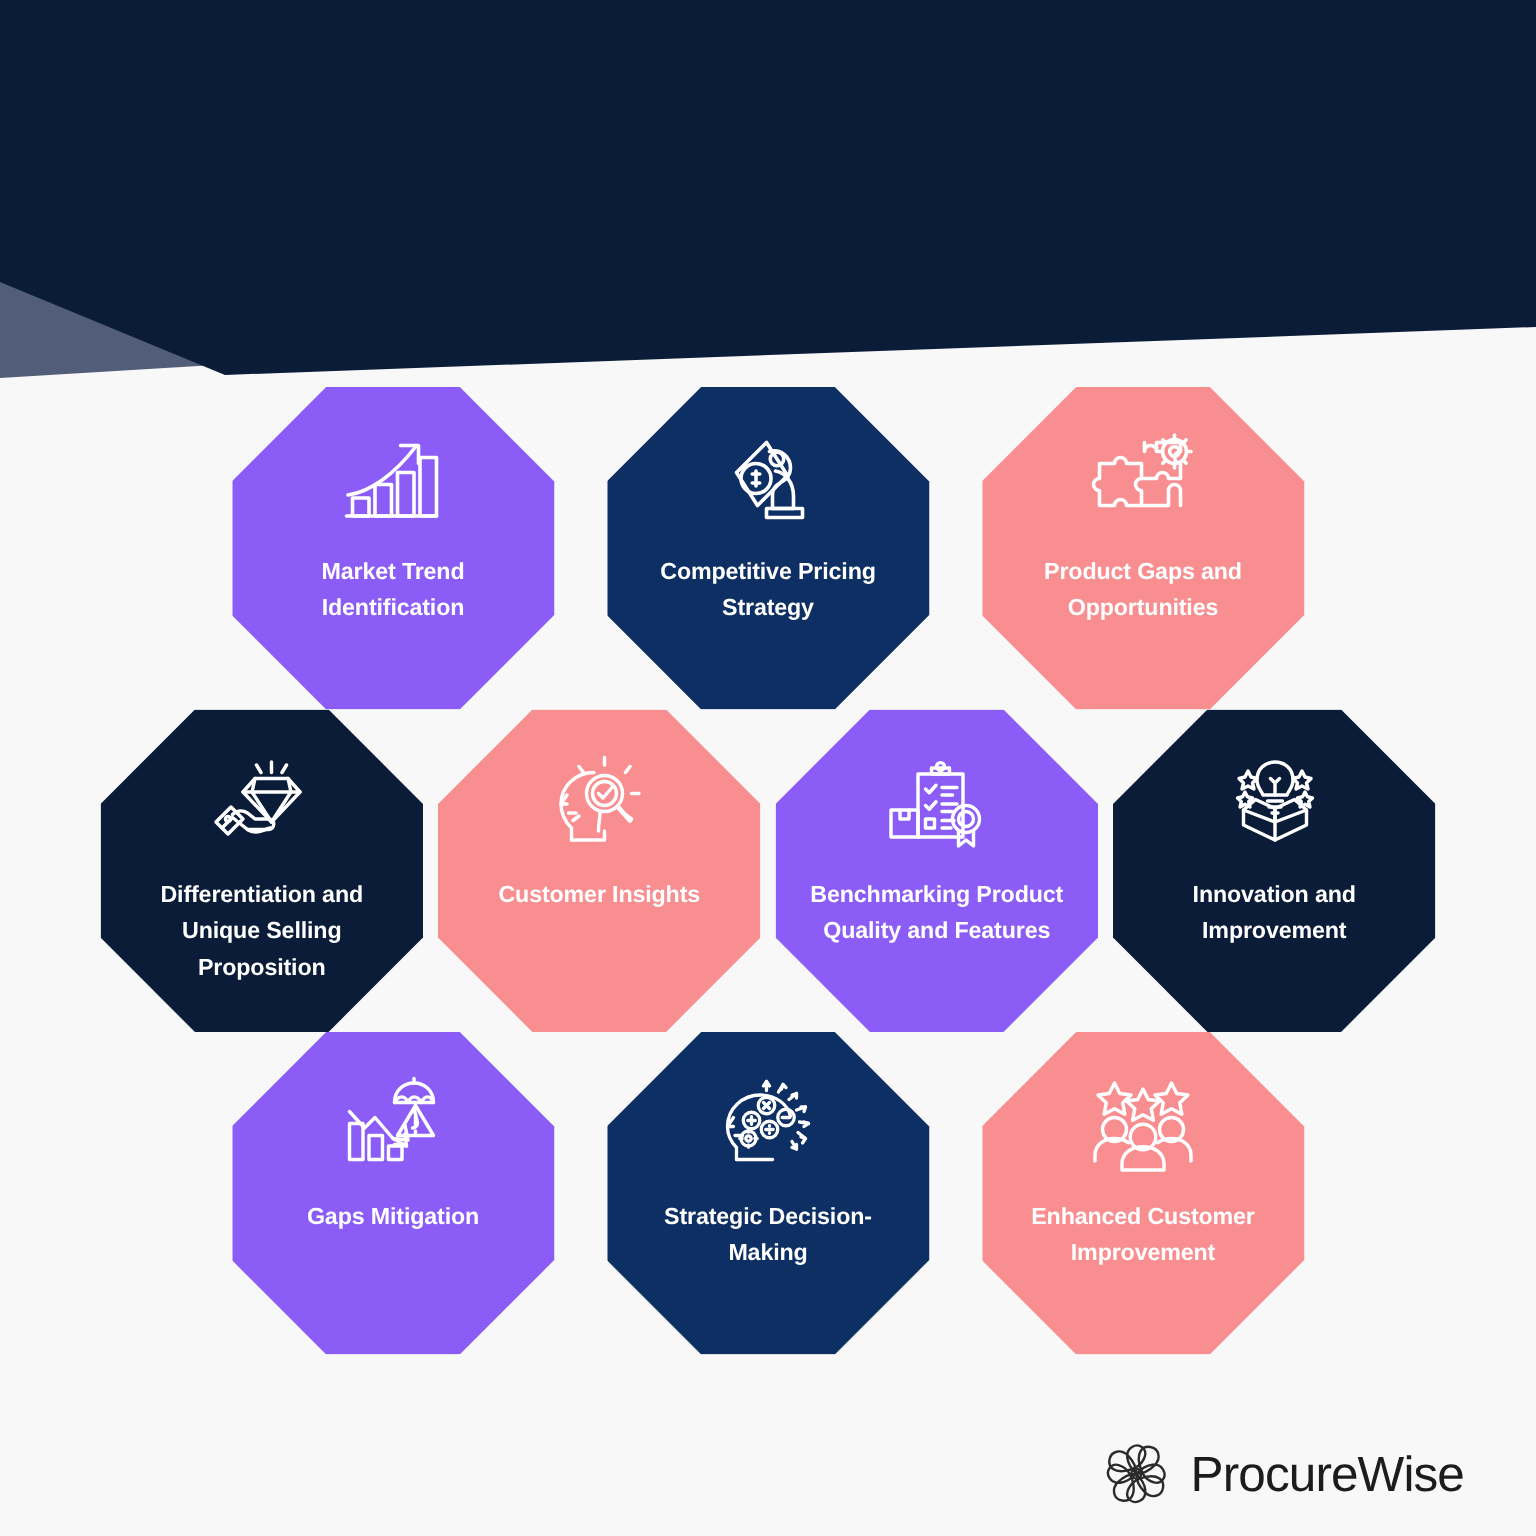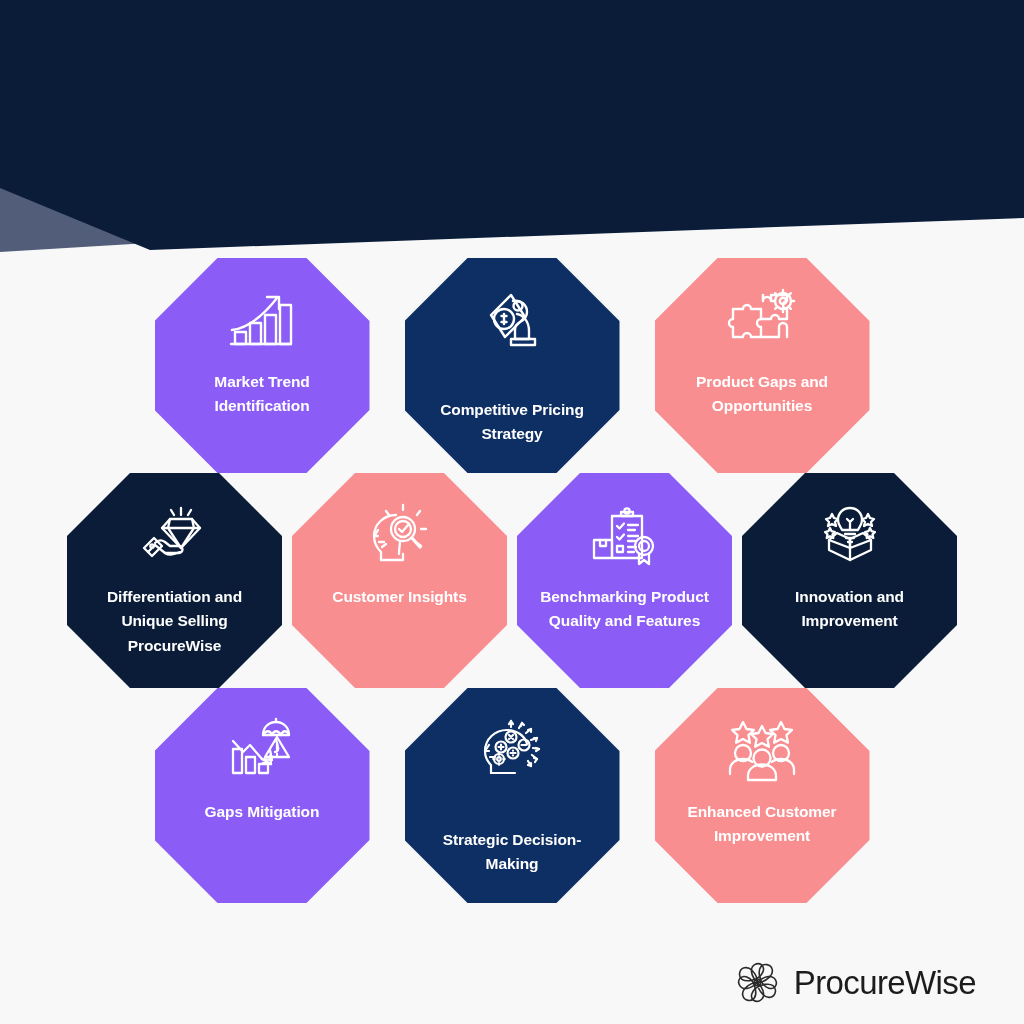--- a/index.html
+++ b/index.html
@@ -76,21 +76,21 @@
       70.71% 100%, 29.29% 100%,
       0% 70.71%, 0% 29.29%
     );
     display: flex;
     flex-direction: column;
     align-items: center;
     justify-content: flex-start;
     padding-top: 28px;
   }
   .tile.c-slate  { background: #8b5cf6; }
-  .tile.c-navy   { background: #0e2f63; gap: 28px; }
+  .tile.c-navy   { background: #0e2f63; }
   .tile.c-coral  { background: #f98e91; }
   .tile.c-dark   { background: #0a1c38; }
 
   .tile-icon {
     width: 74px;
     height: 70px;
     display: flex;
     align-items: center;
     justify-content: center;
     flex: 0 0 auto;
@@ -190,21 +190,21 @@
         <svg width="70" height="64" viewBox="0 0 70 64" fill="none" stroke="#fff" stroke-width="2.3" stroke-linecap="round" stroke-linejoin="round">
           <path d="M30 15 h22 l8 9 l-19 20 l-19 -20 Z"></path>
           <path d="M22 24 h38 M30 15 l-2 9 l13 20 M52 15 l2 9 l-13 20"></path>
           <path d="M41 4 v7 M31 6 l3 5 M51 6 l-3 5"></path>
           <path d="M8 48 l7 -7 l10 8 c3 2 6 2 9 1 l6 -2"></path>
           <path d="M25 49 h14 a3.5 3.5 0 0 0 0 -7 h-9 l-5 -4 c-3 -2 -7 -2 -10 1"></path>
           <path d="M4 44 l10 -10 l8 8 l-10 10 Z"></path>
           <circle cx="12" cy="42" r="1.7"></circle>
         </svg>
       </div>
-      <div class="tile-label">Differentiation and Unique Selling ProcureWise</div>
+      <div class="tile-label">Differentiation and Unique Selling Proposition</div>
     </div>
 
     <div class="tile c-coral">
       <div class="tile-icon">
         <svg width="70" height="64" viewBox="0 0 70 64" fill="none" stroke="#fff" stroke-width="2.3" stroke-linecap="round" stroke-linejoin="round">
           <path d="M34 50 c0 -6 1 -9 1 -12"></path>
           <path d="M16 56 v-8 c-4 -4 -7 -10 -7 -16 c0 -12 10 -21 22 -21"></path>
           <path d="M13 32 h-4 l4 -6"></path>
           <path d="M14 38 h5"></path>
           <path d="M16 56 h22 v-6"></path>

